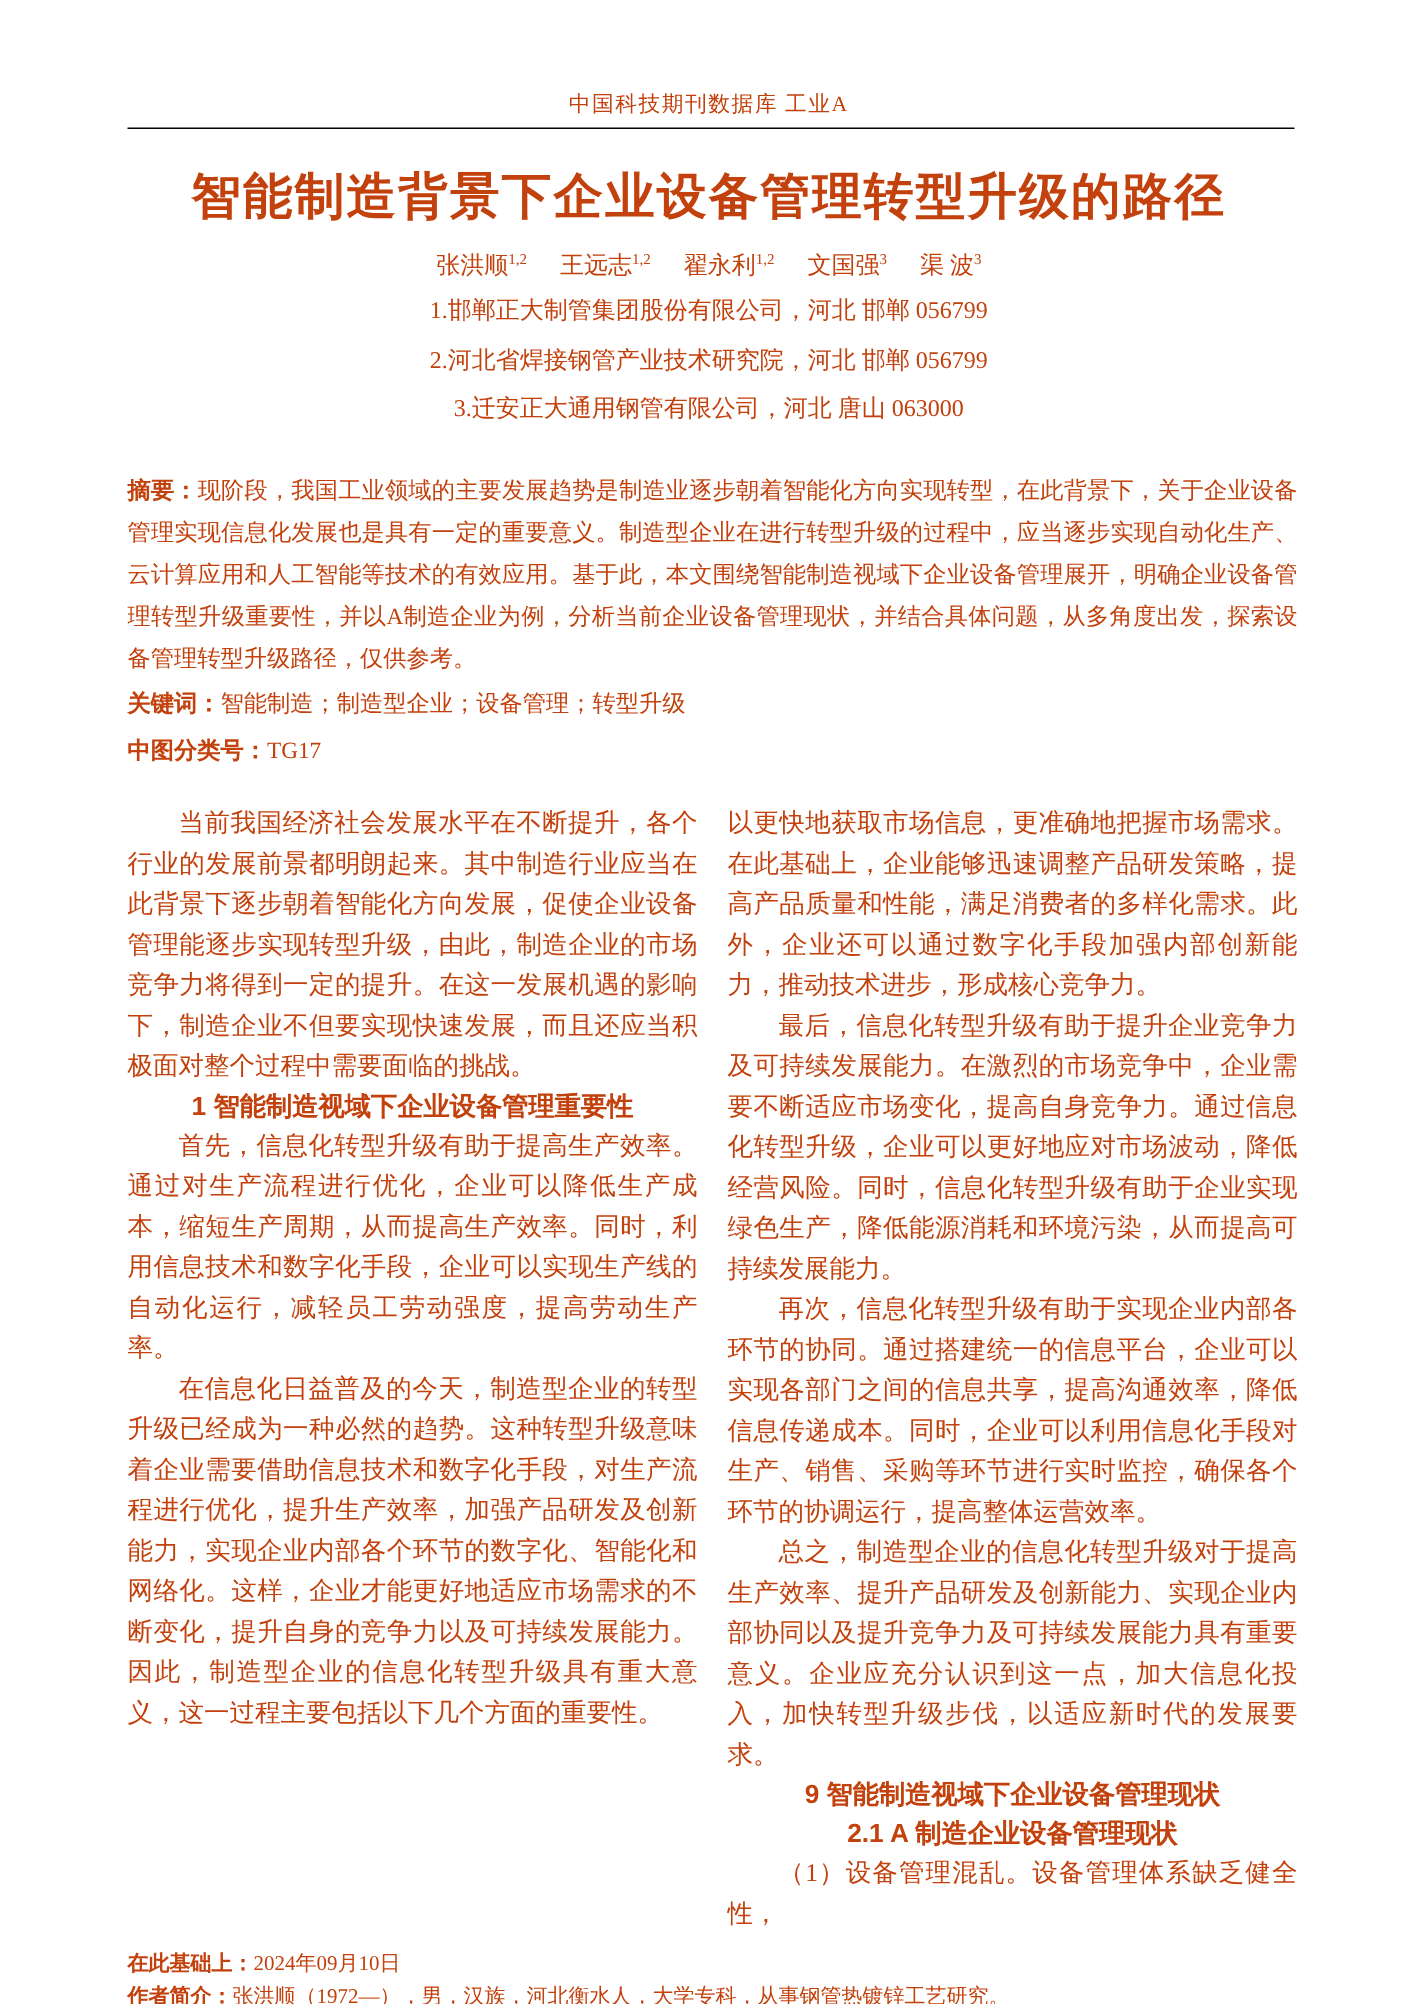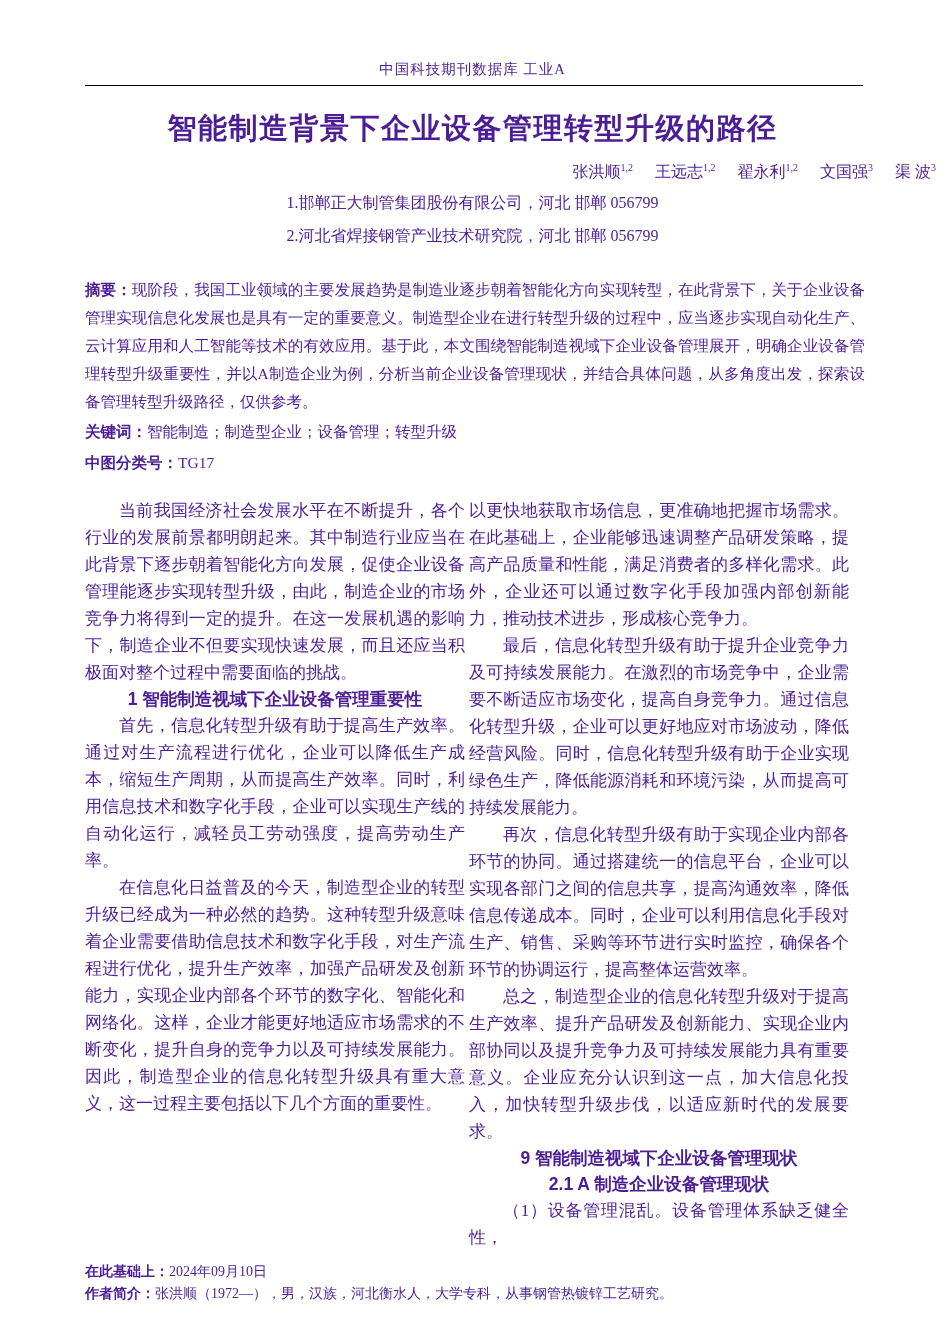--- a/index.html
+++ b/index.html
@@ -2,45 +2,45 @@
 <html><head>
 <meta charset="utf-8">
 <style>
   * { margin:0; padding:0; box-sizing:border-box; }
   html,body { background:#ffffff; }
   .page {
     position:relative;
     width:945px; height:1336px;
     margin:0 auto;
     background:#ffffff;
-    color:#4c1d95;
+    color:#c2410c;
     font-family:"Liberation Serif","DejaVu Serif",serif;
     overflow:hidden;
   }
   .journal-header {
     padding-top:60px;
     text-align:center;
     font-size:14.5px;
     letter-spacing:1px;
   }
   .header-rule {
     margin:6px 82px 0 85px;
     border-bottom:1.8px solid #000;
   }
   .paper-title {
     margin-top:23px;
     text-align:center;
     font-family:"Liberation Sans","DejaVu Sans",sans-serif;
     font-weight:bold;
-    font-size:29px;
+    font-size:33px;
     letter-spacing:1.5px;
   }
   .authors-line {
     margin-top:13px;
-    text-align:right;
+    text-align:center;
     font-size:16px;
   }
   .author { margin:0 9px; white-space:nowrap; }
   .author sup { font-size:10px; }
   .affiliations {
     margin-top:4px;
     text-align:center;
     font-size:16px;
     line-height:32.5px;
   }
@@ -54,21 +54,21 @@
   }
   .label-bold {
     font-family:"Liberation Sans","DejaVu Sans",sans-serif;
     font-weight:bold;
     font-size:15.5px;
   }
   .keywords-line { margin-top:2px; font-size:15.5px; line-height:28px; }
   .classification-line { margin-top:3px; font-size:15.5px; line-height:28px; }
   .columns {
     display:flex;
-    gap:4px;
+    gap:20px;
     margin:20px 80px 0 85px;
   }
   .col {
     width:380px;
     font-size:17px;
     line-height:27px;
     text-align:justify;
   }
   .col p { text-indent:2em; }
   .col p.no-indent { text-indent:0; }
@@ -100,20 +100,21 @@
     <span class="author"><span>张洪顺</span><sup>1,2</sup></span>
     <span class="author"><span>王远志</span><sup>1,2</sup></span>
     <span class="author"><span>翟永利</span><sup>1,2</sup></span>
     <span class="author"><span>文国强</span><sup>3</sup></span>
     <span class="author"><span>渠 波</span><sup>3</sup></span>
   </div>
 
   <div class="affiliations">
     <div>1.邯郸正大制管集团股份有限公司，河北 邯郸 056799</div>
     <div>2.河北省焊接钢管产业技术研究院，河北 邯郸 056799</div>
+    <div>3.迁安正大通用钢管有限公司，河北 唐山 063000</div>
   </div>
 
   <div class="meta-block">
     <div class="abstract-text">
       <span class="label-bold">摘要：</span><span>现阶段，我国工业领域的主要发展趋势是制造业逐步朝着智能化方向实现转型，在此背景下，关于企业设备管理实现信息化发展也是具有一定的重要意义。制造型企业在进行转型升级的过程中，应当逐步实现自动化生产、云计算应用和人工智能等技术的有效应用。基于此，本文围绕智能制造视域下企业设备管理展开，明确企业设备管理转型升级重要性，并以A制造企业为例，分析当前企业设备管理现状，并结合具体问题，从多角度出发，探索设备管理转型升级路径，仅供参考。</span>
     </div>
     <div class="keywords-line">
       <span class="label-bold">关键词：</span><span>智能制造；制造型企业；设备管理；转型升级</span>
     </div>
     <div class="classification-line">

